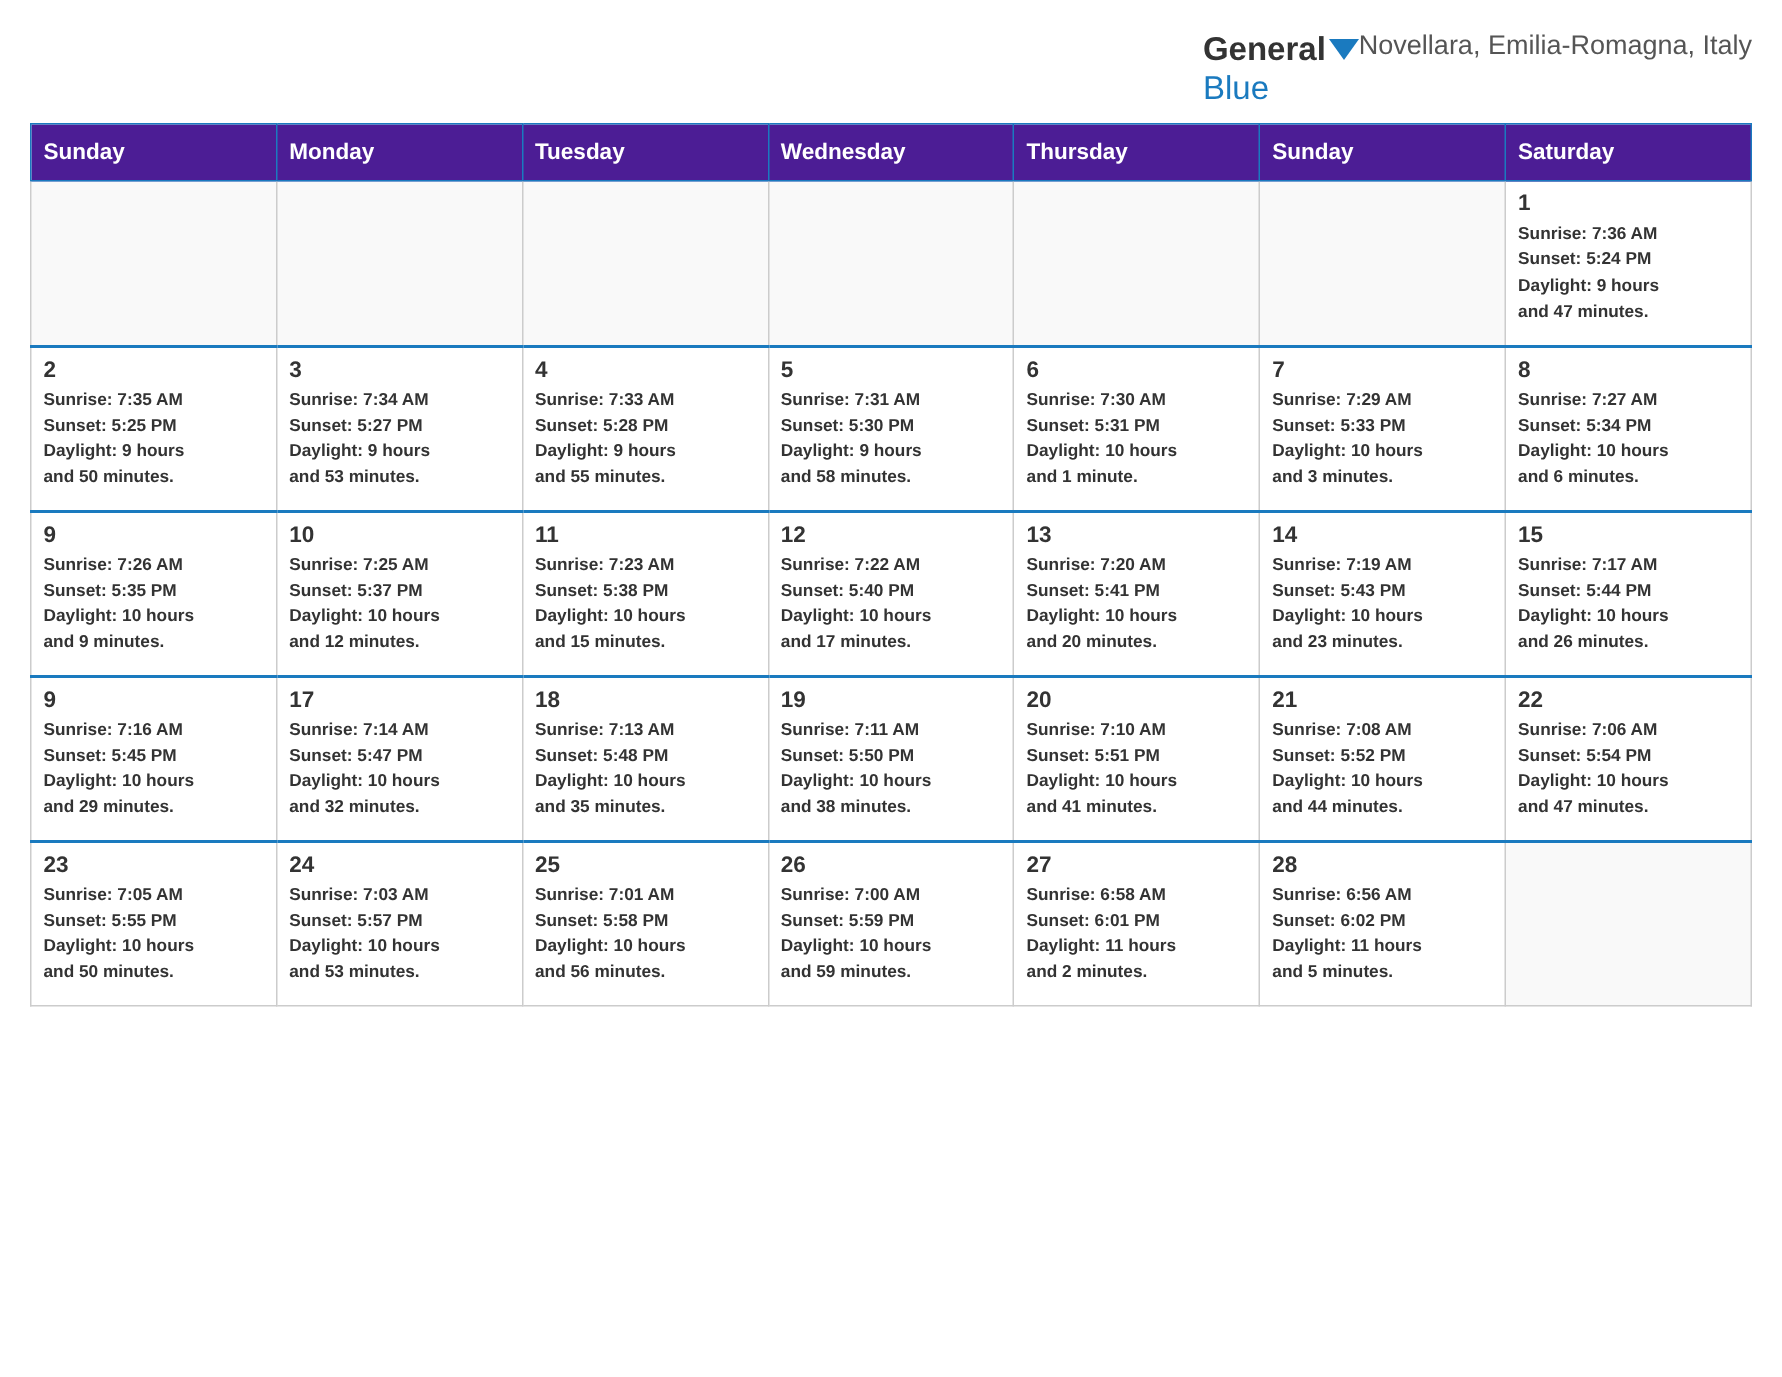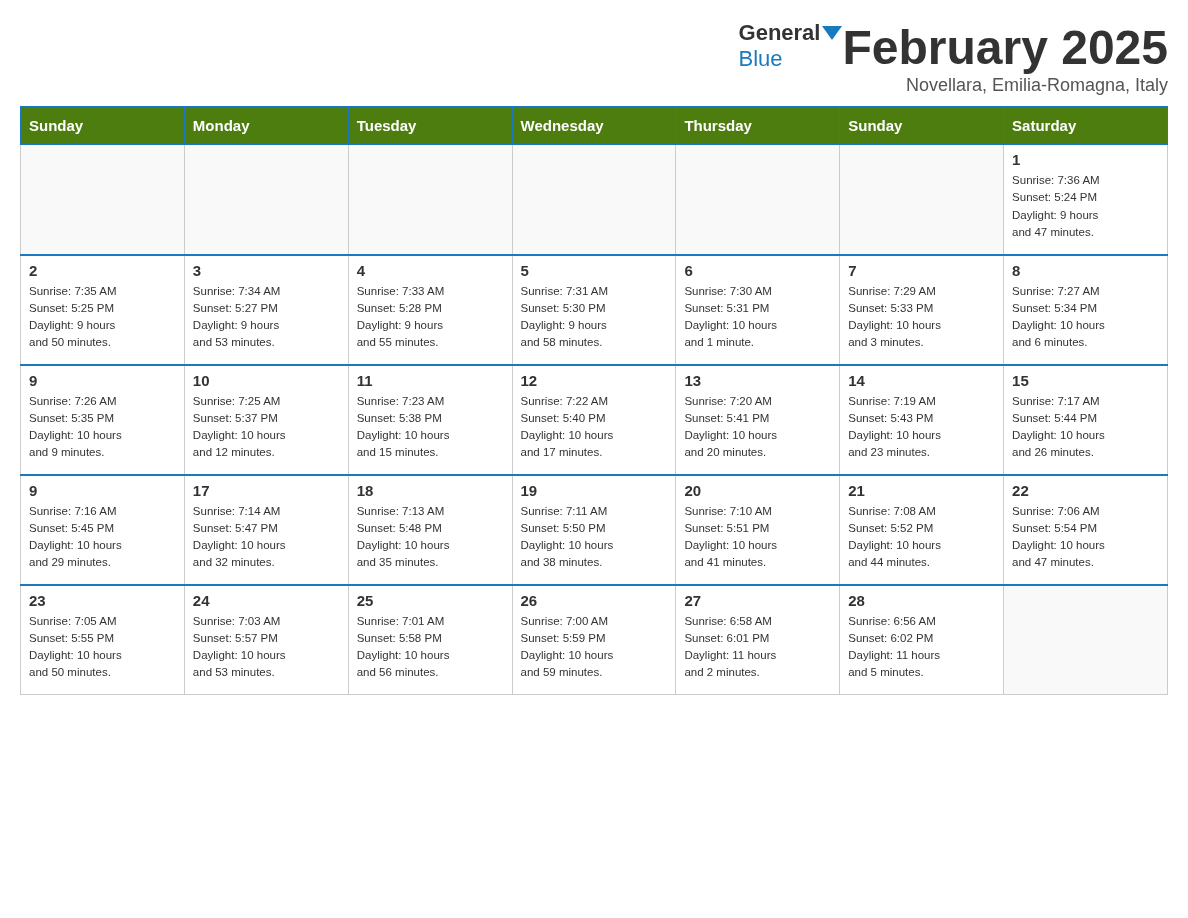--- a/index.html
+++ b/index.html
@@ -55,21 +55,21 @@
     .calendar-subtitle {
       font-size: 18px;
       color: #555;
     }
     .calendar {
       width: 100%;
       border-collapse: collapse;
       table-layout: fixed;
     }
     .calendar thead tr {
-      background: #4d7c0f;
+      background: #4c1d95;
       color: #fff;
     }
     .calendar thead th {
       padding: 10px 8px;
       font-size: 15px;
       font-weight: bold;
       text-align: left;
       border: 1px solid #1a7abf;
     }
     .calendar tbody tr {
@@ -89,40 +89,40 @@
     .day-number {
       font-size: 15px;
       font-weight: bold;
       margin-bottom: 4px;
       display: block;
     }
     .day-info {
       font-size: 11.5px;
       line-height: 1.5;
       color: #333;
+      font-weight: bold;
     }
     .row-divider td {
       border-top: 2px solid #1a7abf !important;
     }
   </style>
 </head>
 <body>
 
 <div class="header">
   <div class="logo">
     <div class="logo-line1">
       <span class="logo-general">General</span>
       <span class="logo-triangle"></span>
     </div>
     <div>
       <span class="logo-blue">Blue</span>
     </div>
   </div>
   <div class="title-block">
-    <div class="calendar-title">February 2025</div>
     <div class="calendar-subtitle">Novellara, Emilia-Romagna, Italy</div>
   </div>
 </div>
 
 <table class="calendar">
   <thead>
     <tr>
     <th>Sunday</th>
         <th>Monday</th>
         <th>Tuesday</th>

